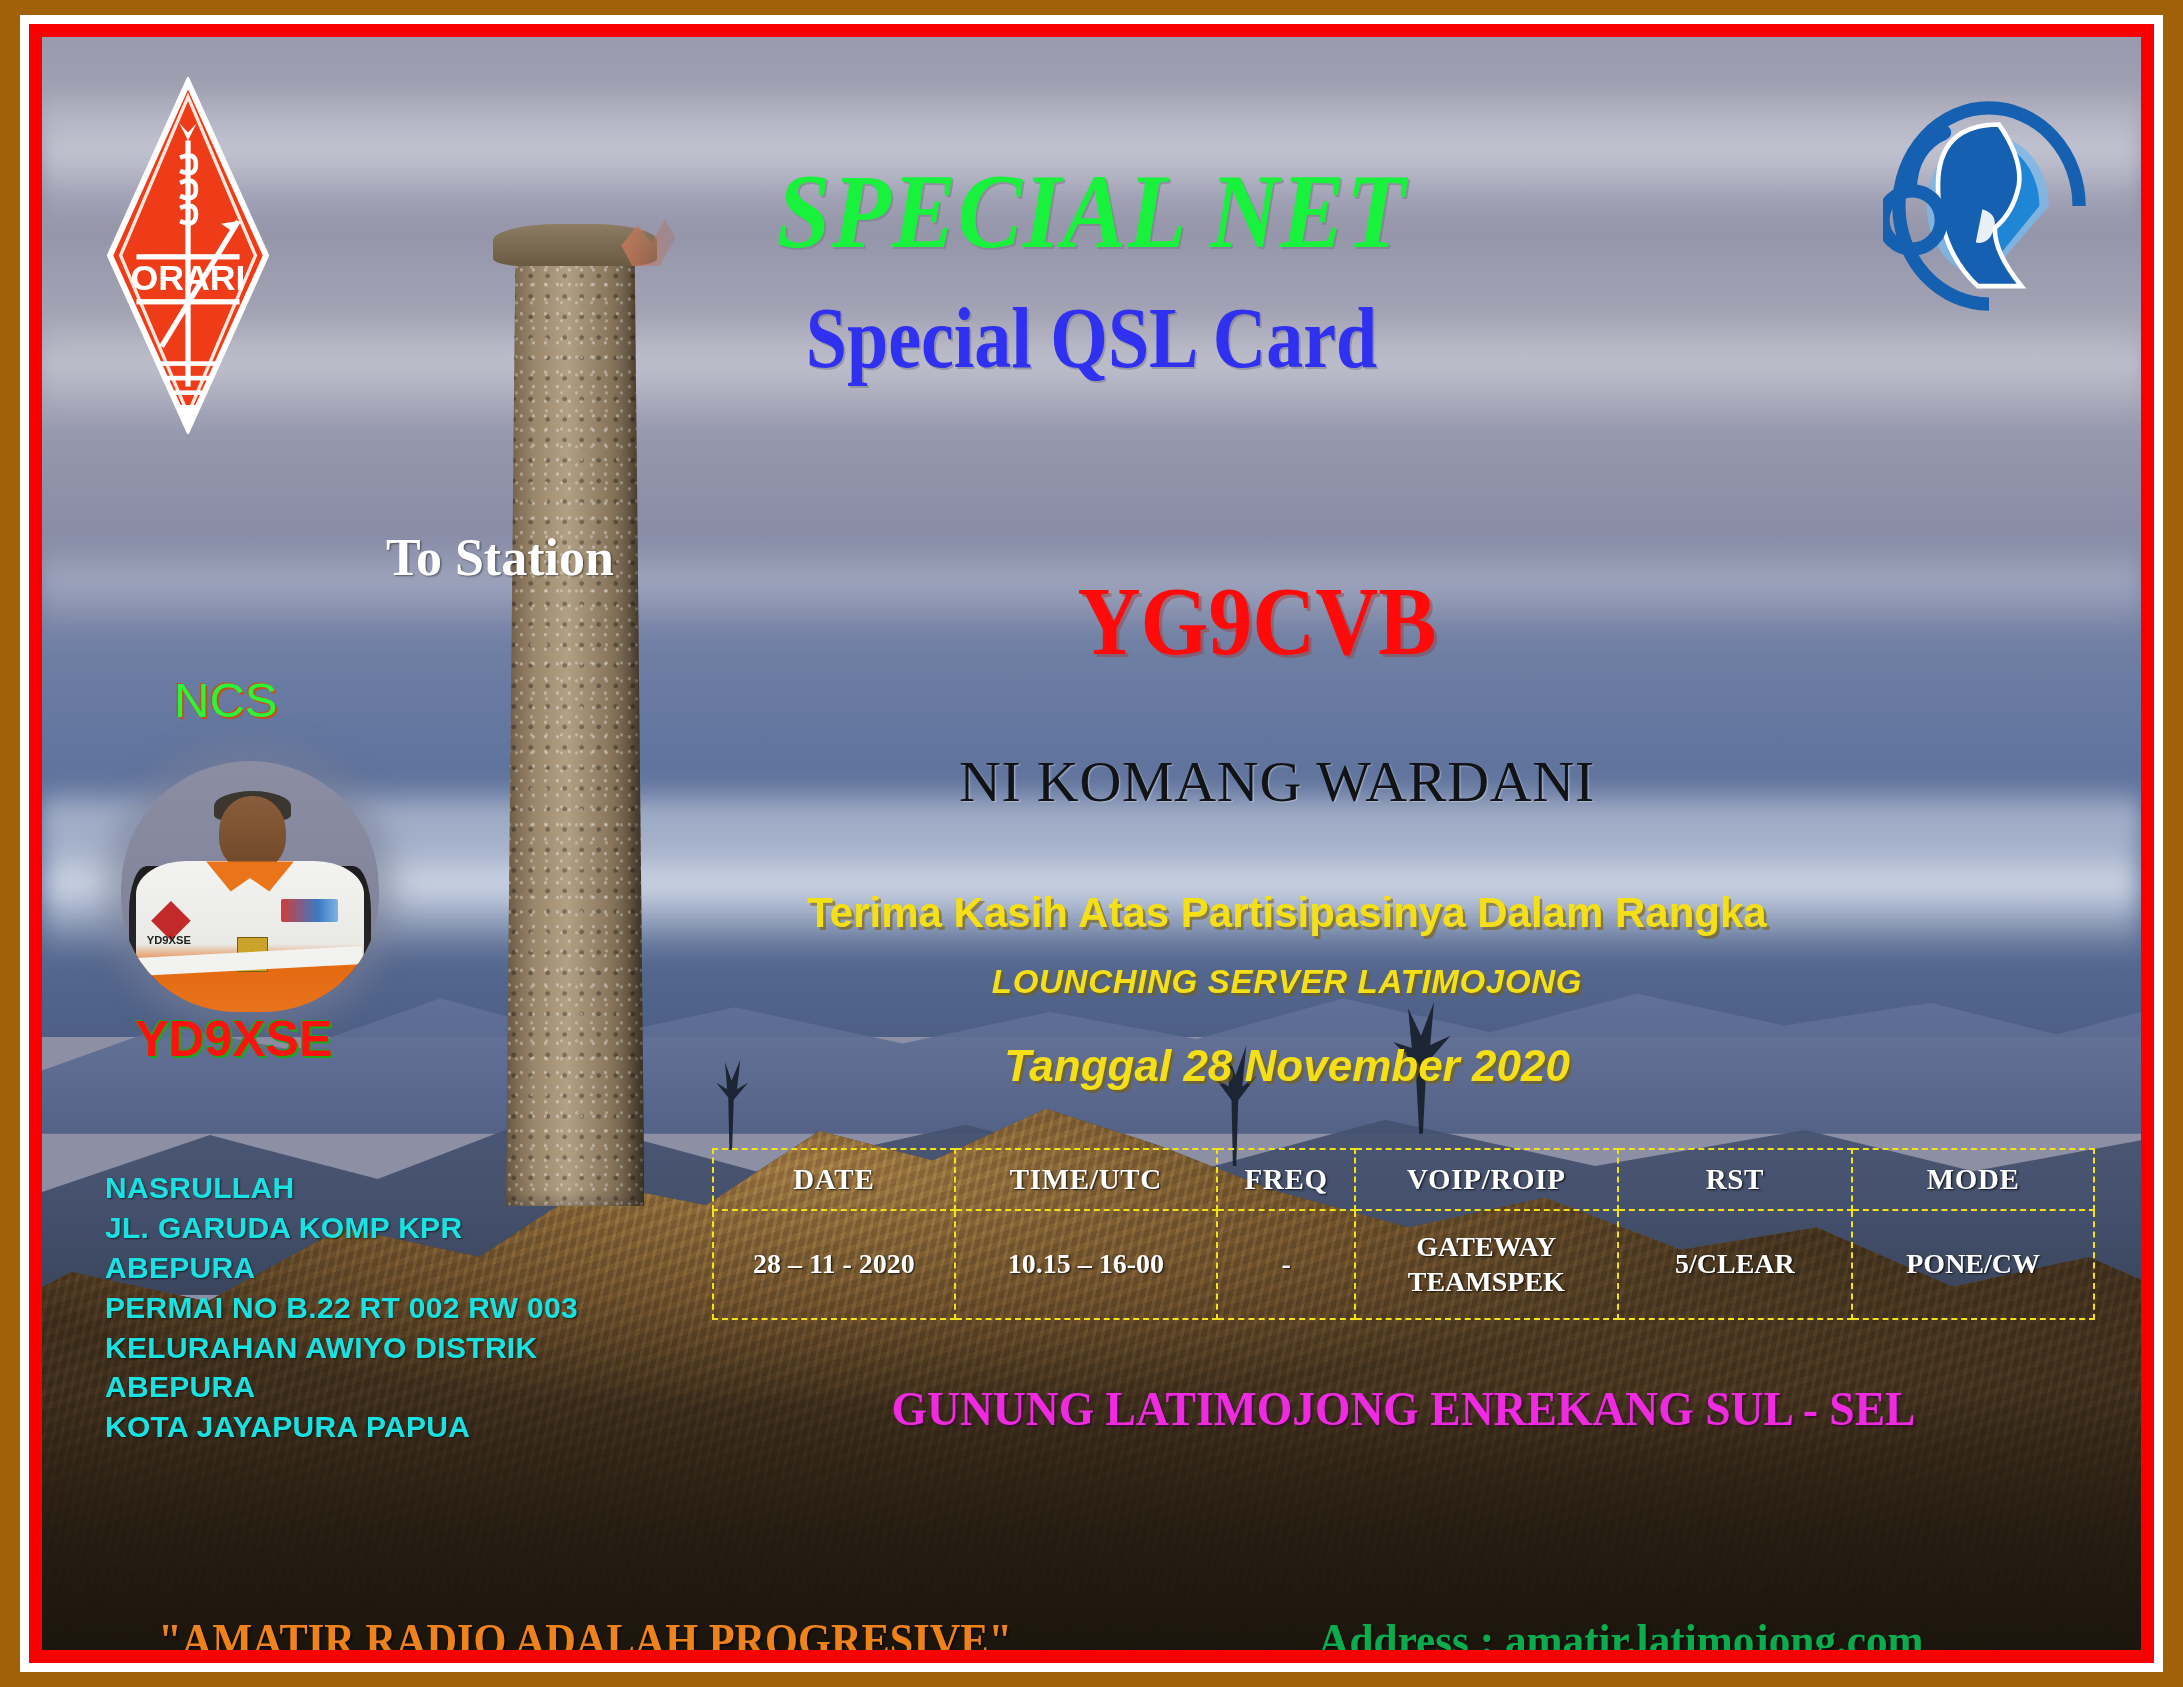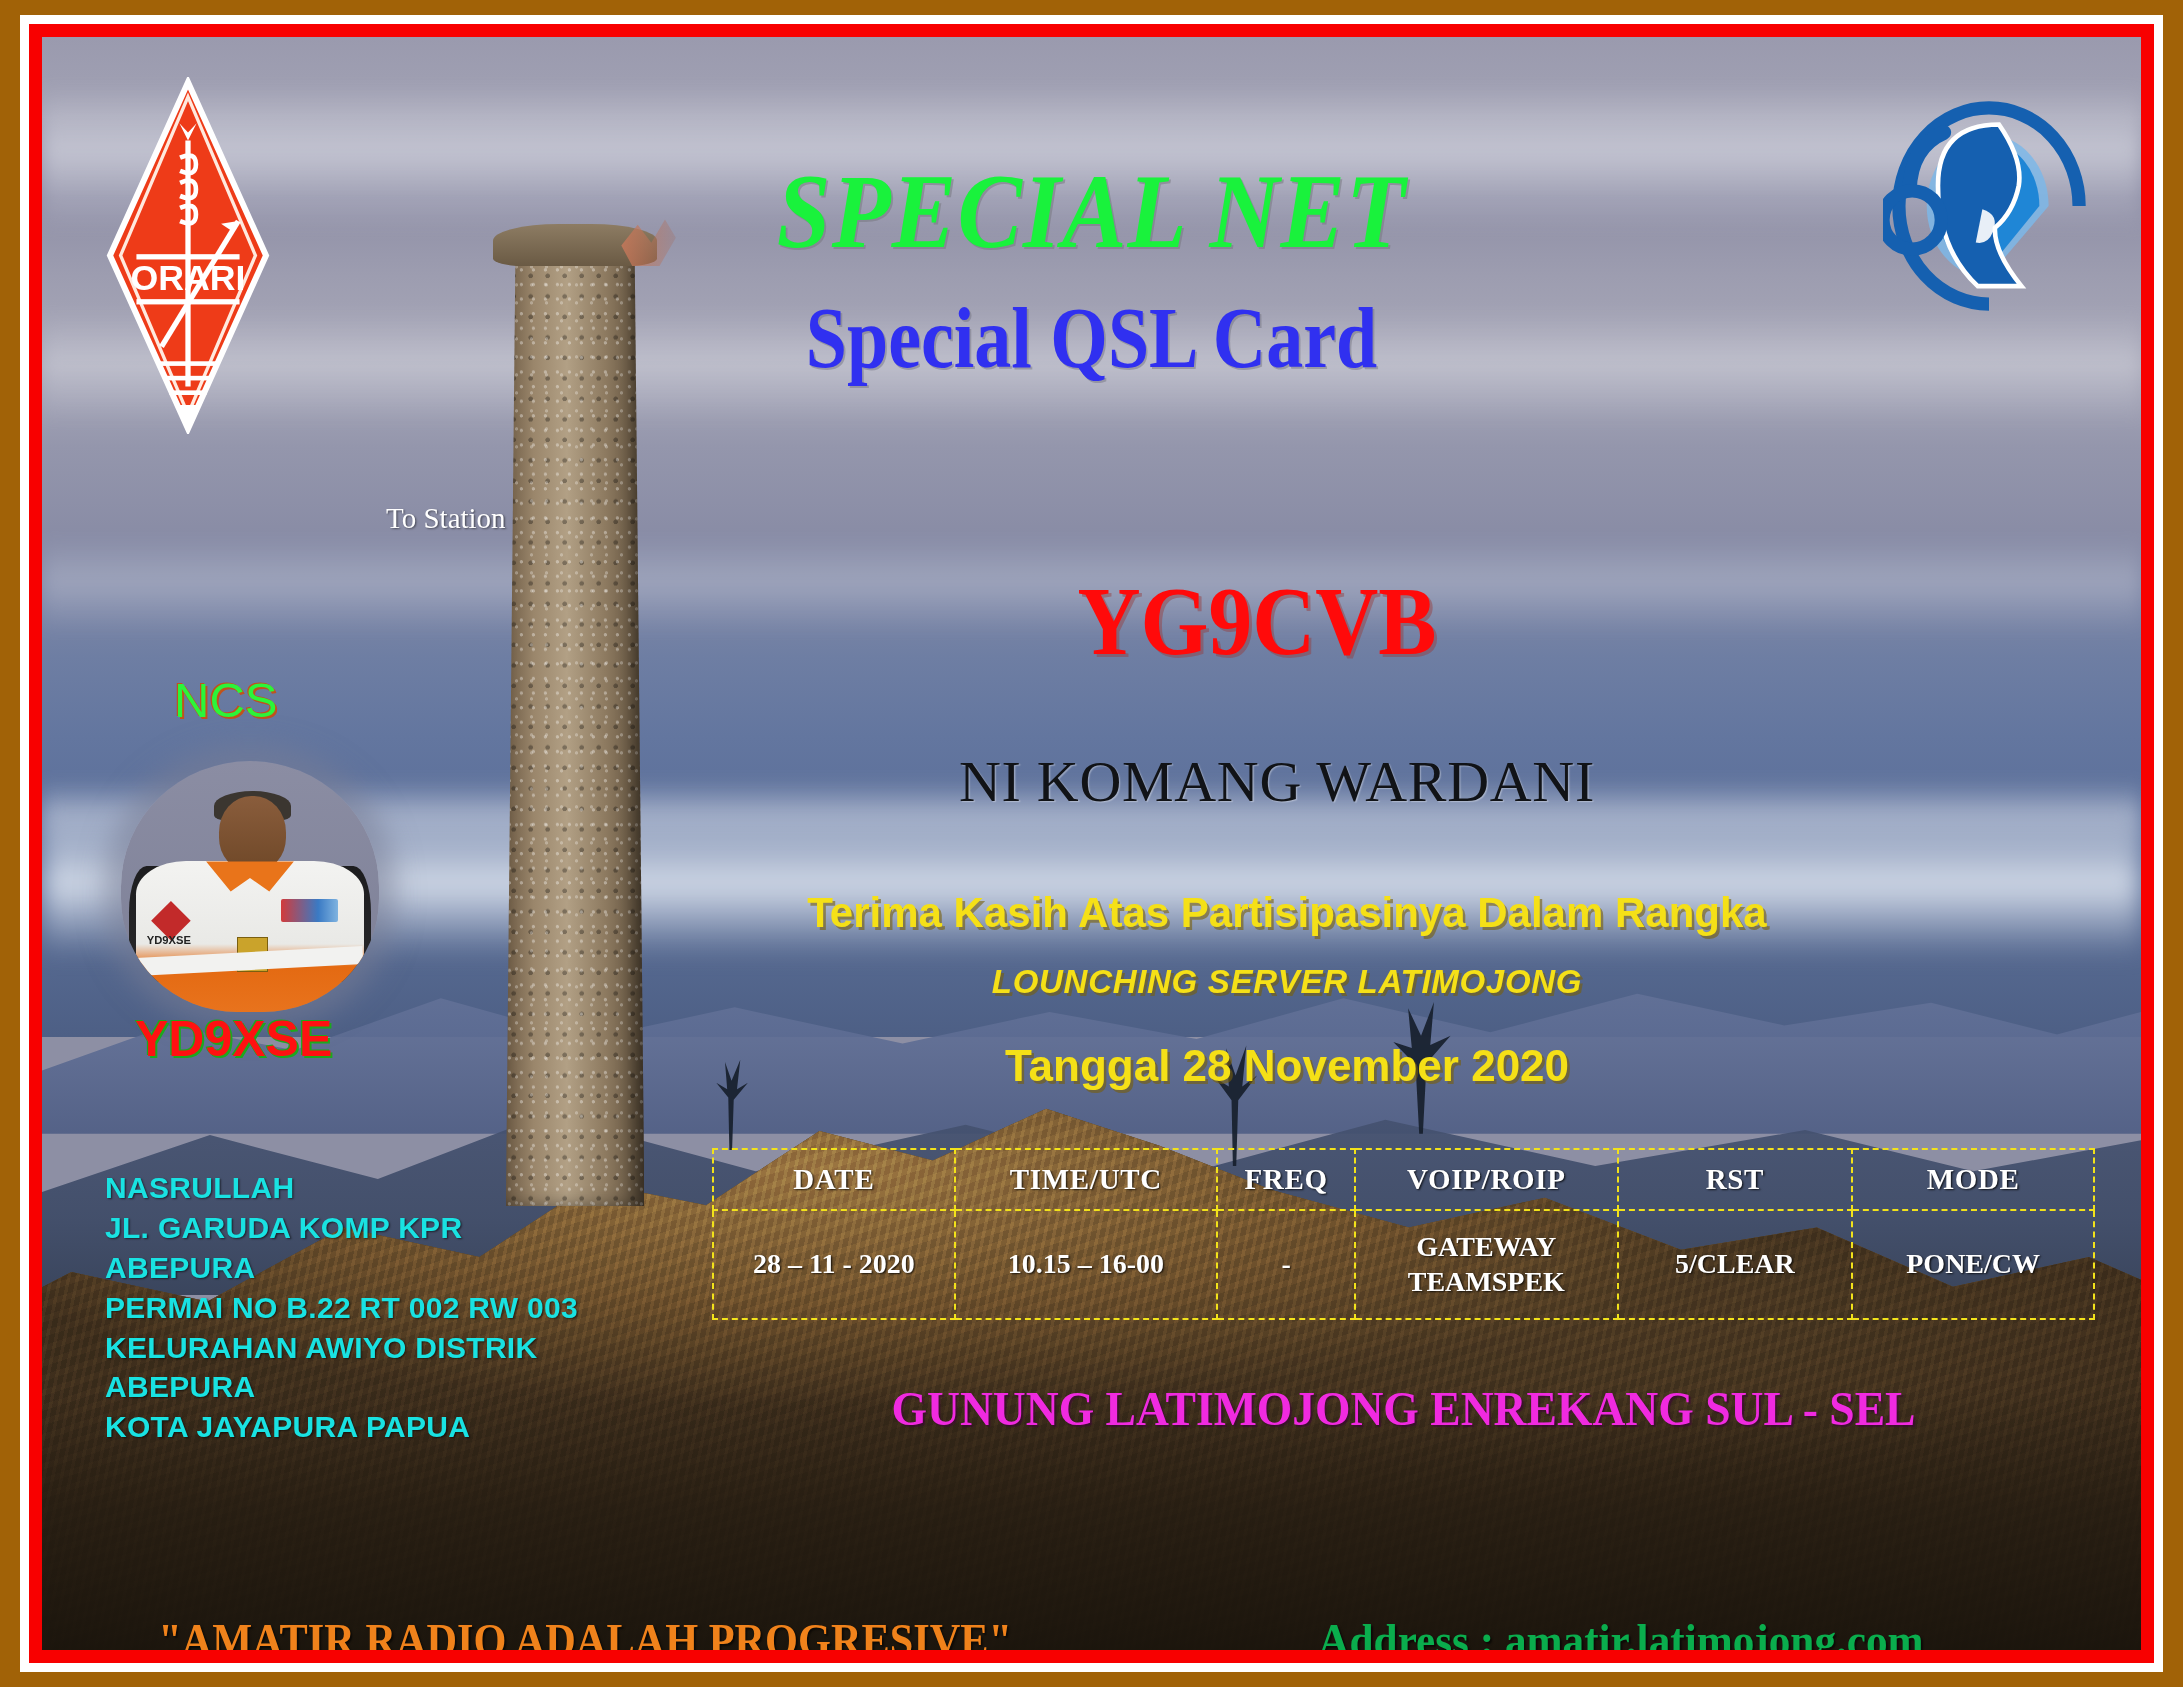--- a/index.html
+++ b/index.html
@@ -135,22 +135,22 @@
     transform:scaleX(.92);
   }
   #qsl-card {
     left:0; right:0; top:251px; text-align:center;
     font-size:86px; font-weight:bold;
     color:#3030f0;
     text-shadow:2px 2px 0 rgba(110,110,125,.45);
     transform:scaleX(.86);
   }
   #to-station {
-    left:344px; top:465px;
-    font-size:29px; font-weight:normal; color:#ffffff;
+    left:344px; top:491px;
+    font-size:52px; font-weight:bold; color:#ffffff;
     text-shadow:1.3px 1.3px 2px rgba(0,0,0,.45);
   }
   #callsign {
     left:781px; right:450px; top:529px; text-align:center;
     font-size:97px; font-weight:bold;
     color:#ff0a0a;
     text-shadow:3.3px 3.3px 0 rgba(150,60,60,.45);
     transform:scaleX(.9);
     font-family:"Liberation Serif", serif;
   }
@@ -161,21 +161,21 @@
   }
 
   .thanks {
     left:761px; right:370px; text-align:center;
     font-family:"Liberation Sans", sans-serif;
     font-weight:bold; color:#f5e017;
     text-shadow:2.6px 2.6px 0 rgba(120,95,10,.6);
   }
   #thanks1 { top:852px; font-size:42px; }
   #thanks2 { top:926px; font-size:33px; font-style:italic; letter-spacing:0.7px; }
-  #thanks3 { top:1004px; font-size:44px; }
+  #thanks3 { top:1004px; font-size:44px;font-style:italic; }
 
   
   #ncs-label {
     left:132px; top:635px; font-family:"Liberation Sans", sans-serif;
     font-size:49px; font-weight:normal; color:#2bf53a;
     text-shadow:2px 2px 0 #c0531c, -1.3px -1.3px 0 #c0531c;
   }
   #op-photo {
     position:absolute; left:79px; top:724px; width:258px; height:251px;
     border-radius:50% 50% 45% 45%;

